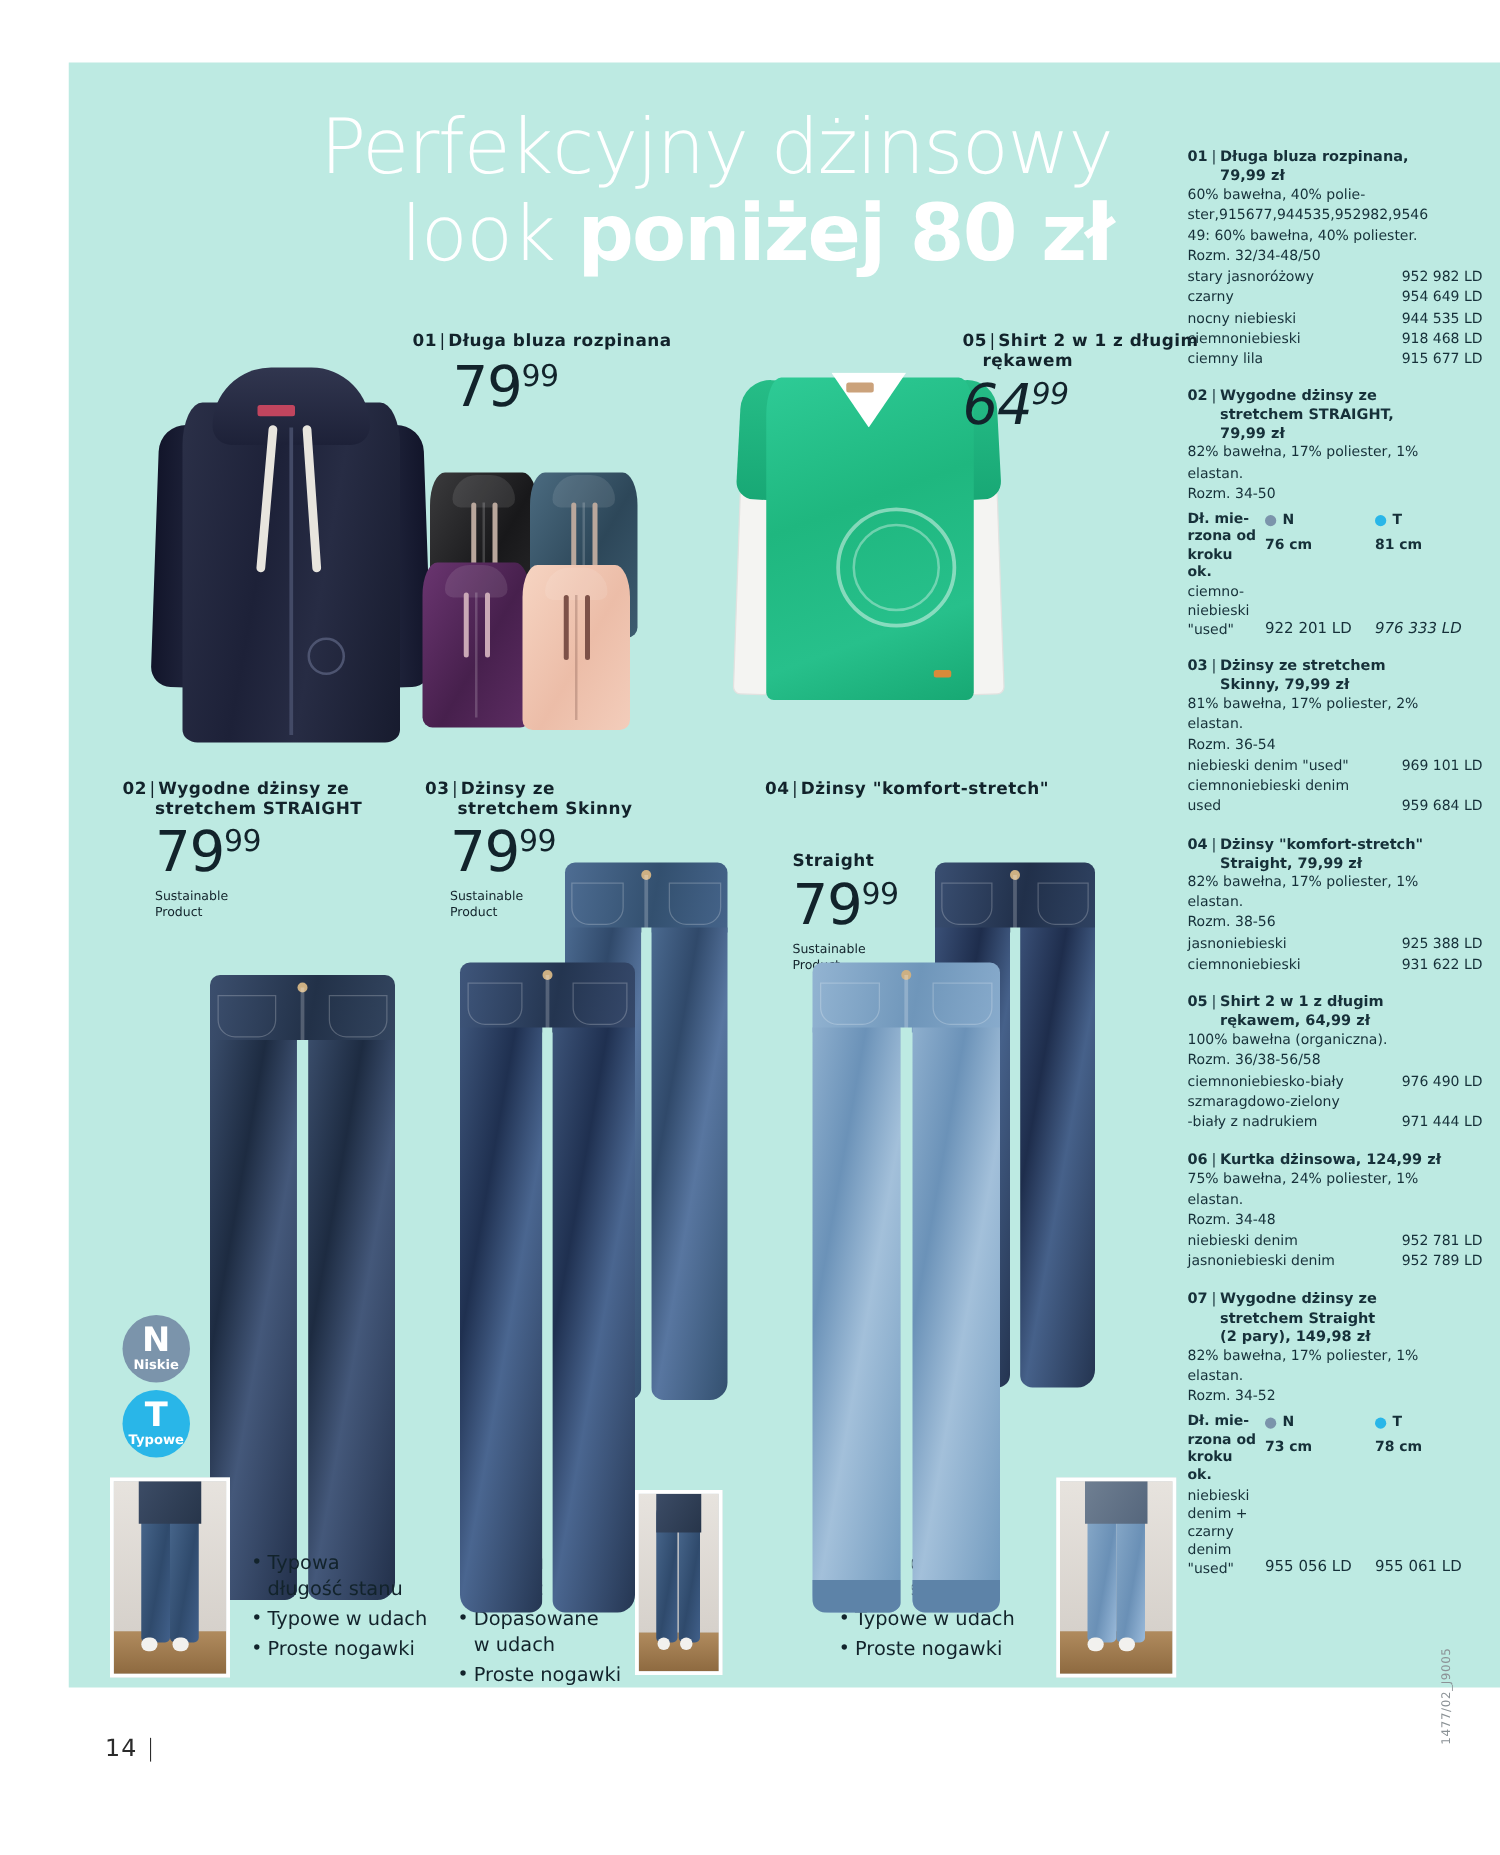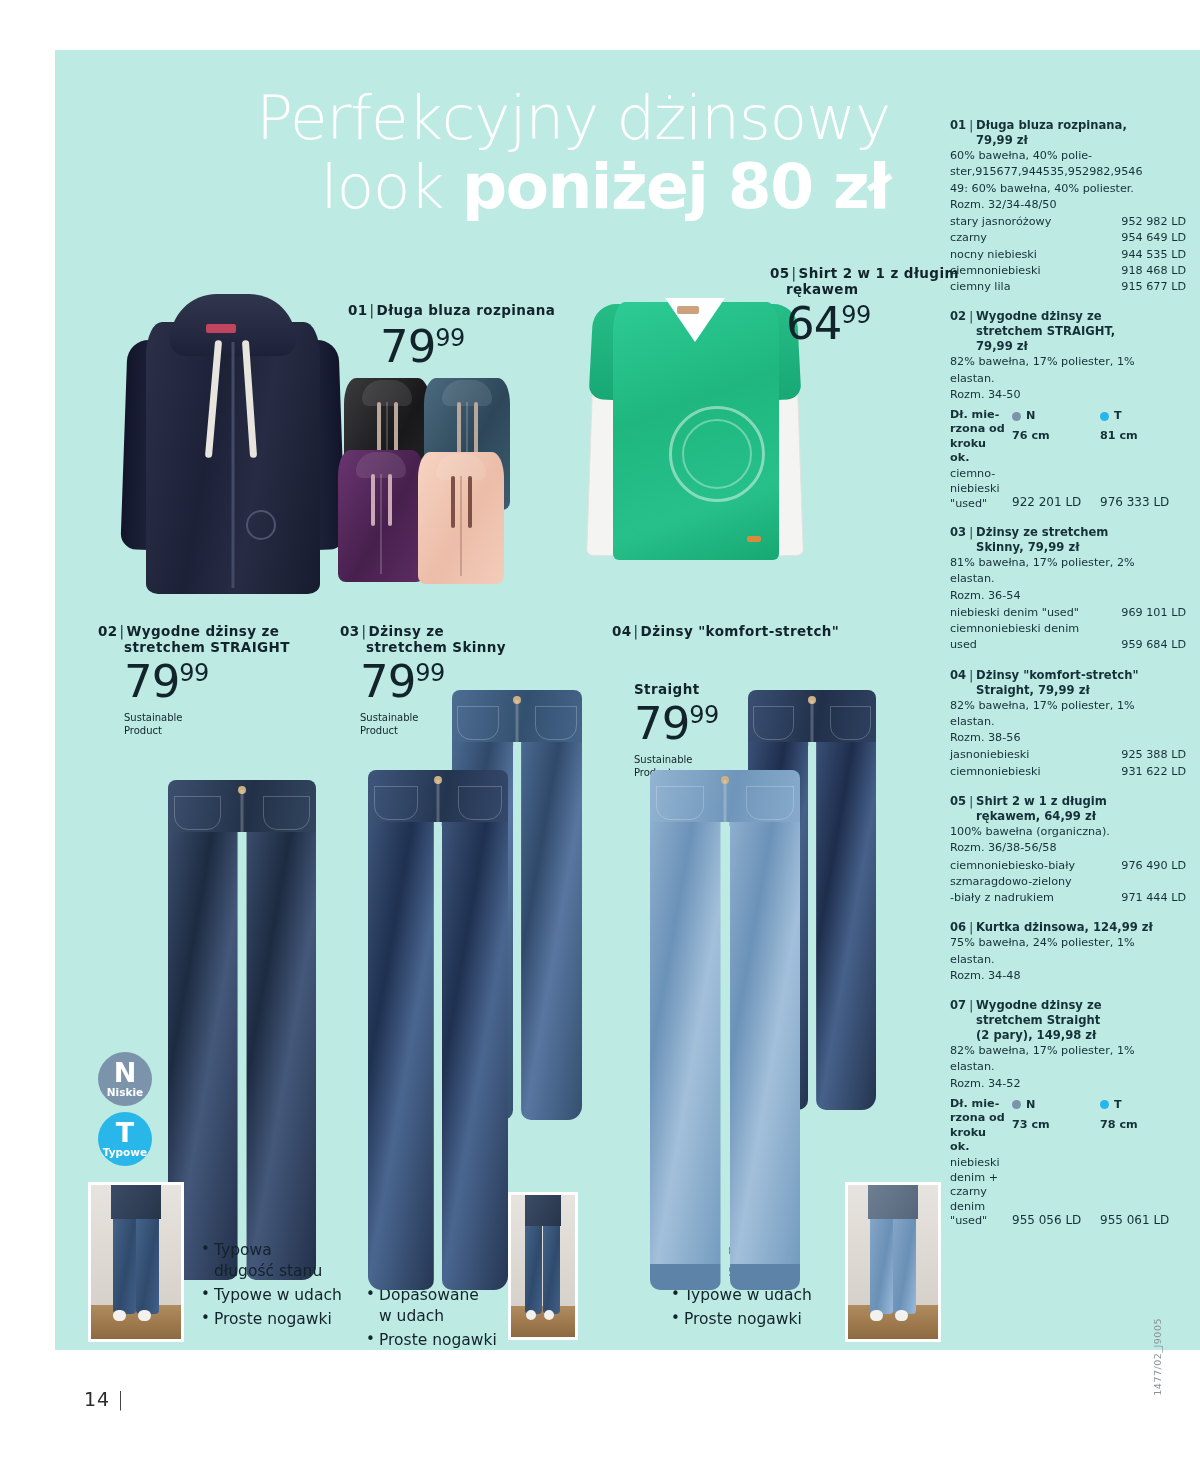--- a/index.html
+++ b/index.html
@@ -442,31 +442,31 @@
   <div class="photo ph3">
     <div class="wall"></div>
     <div class="floor"></div>
     <div class="pl"></div>
     <div class="pr"></div>
     <div class="top"></div>
     <div class="shoeL"></div>
     <div class="shoeR"></div>
   </div>
 
-  <div class="cap" style="left:348px; top:265px; width:250px;margin-top:37px;">
+  <div class="cap" style="left:330px; top:265px; width:250px;">
     <div class="num"><span>01</span><span class="bar">|</span><span>Długa bluza rozpinana</span></div>
     <div style="margin-top:6px; margin-left:32px;">
       <span class="price"><span>79</span><span class="dec">99</span></span>
     </div>
   </div>
 
   <div class="cap" style="left:770px; top:265px; width:200px; text-align:left;">
     <div class="num"><span>05</span><span class="bar">|</span><span>Shirt 2 w 1 z długim</span></div>
     <div class="nm2" style="margin-left:16px;">rękawem</div>
-    <div style="margin-top:4px; margin-left:16px;">
+    <div style="margin-top:4px; font-style:italic;">
       <span class="price"><span>64</span><span class="dec">99</span></span>
     </div>
   </div>
 
   <div class="cap" style="left:98px; top:623px; width:240px;">
     <div class="num"><span>02</span><span class="bar">|</span><span>Wygodne dżinsy ze</span></div>
     <div class="nm2" style="margin-left:26px;">stretchem STRAIGHT</div>
     <div style="margin-top:4px; margin-left:26px;">
       <span class="price"><span>79</span><span class="dec">99</span></span>
     </div>
@@ -598,21 +598,21 @@
                 <span>T</span>
               </div>
               <div class="mval">81 cm</div>
             </div>
           </div>
           <div class="meas-codes">
             <div class="ctag" style="white-space: pre-line;">ciemno-
 niebieski
 "used"</div>
             <div class="c1" style="align-self: flex-end;">922 201 LD</div>
-            <div class="c2" style="align-self: flex-end;">976 333 LD</div>
+            <div class="c2" style="align-self: flex-end; font-style: italic;">976 333 LD</div>
           </div>
         </div>
       </div>
       <div class="sb-block">
         <div class="sb-title">
           <span class="idx"><span>03</span><span class="bar">|</span></span>
           <span class="txt" style="white-space: pre-line;">Dżinsy ze stretchem
 Skinny, 79,99 zł</span>
         </div>
         <div class="sb-desc" style="white-space: pre-line;">81% bawełna, 17% poliester, 2%
@@ -677,20 +677,30 @@
         </div>
       </div>
       <div class="sb-block">
         <div class="sb-title">
           <span class="idx"><span>06</span><span class="bar">|</span></span>
           <span class="txt" style="white-space: pre-line;">Kurtka dżinsowa, 124,99 zł</span>
         </div>
         <div class="sb-desc" style="white-space: pre-line;">75% bawełna, 24% poliester, 1%
 elastan.
 Rozm. 34-48</div>
+        <div class="sb-rows">
+          <div class="sb-row">
+            <span class="lbl">niebieski denim</span>
+            <span class="code">952 781 LD</span>
+          </div>
+          <div class="sb-row">
+            <span class="lbl">jasnoniebieski denim</span>
+            <span class="code">952 789 LD</span>
+          </div>
+        </div>
       </div>
       <div class="sb-block">
         <div class="sb-title">
           <span class="idx"><span>07</span><span class="bar">|</span></span>
           <span class="txt" style="white-space: pre-line;">Wygodne dżinsy ze
 stretchem Straight
 (2 pary), 149,98 zł</span>
         </div>
         <div class="sb-desc" style="white-space: pre-line;">82% bawełna, 17% poliester, 1%
 elastan.

